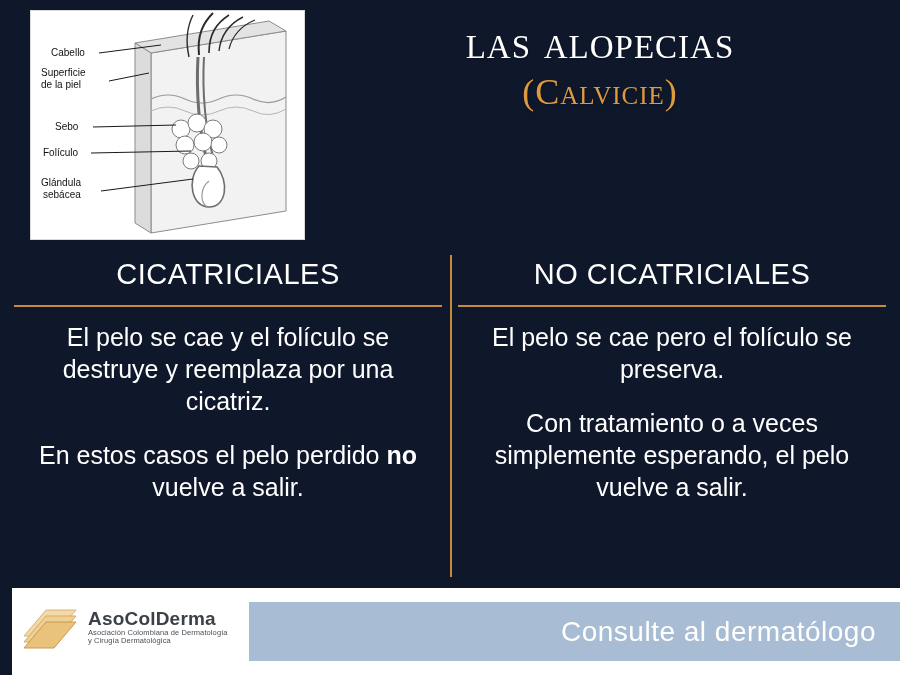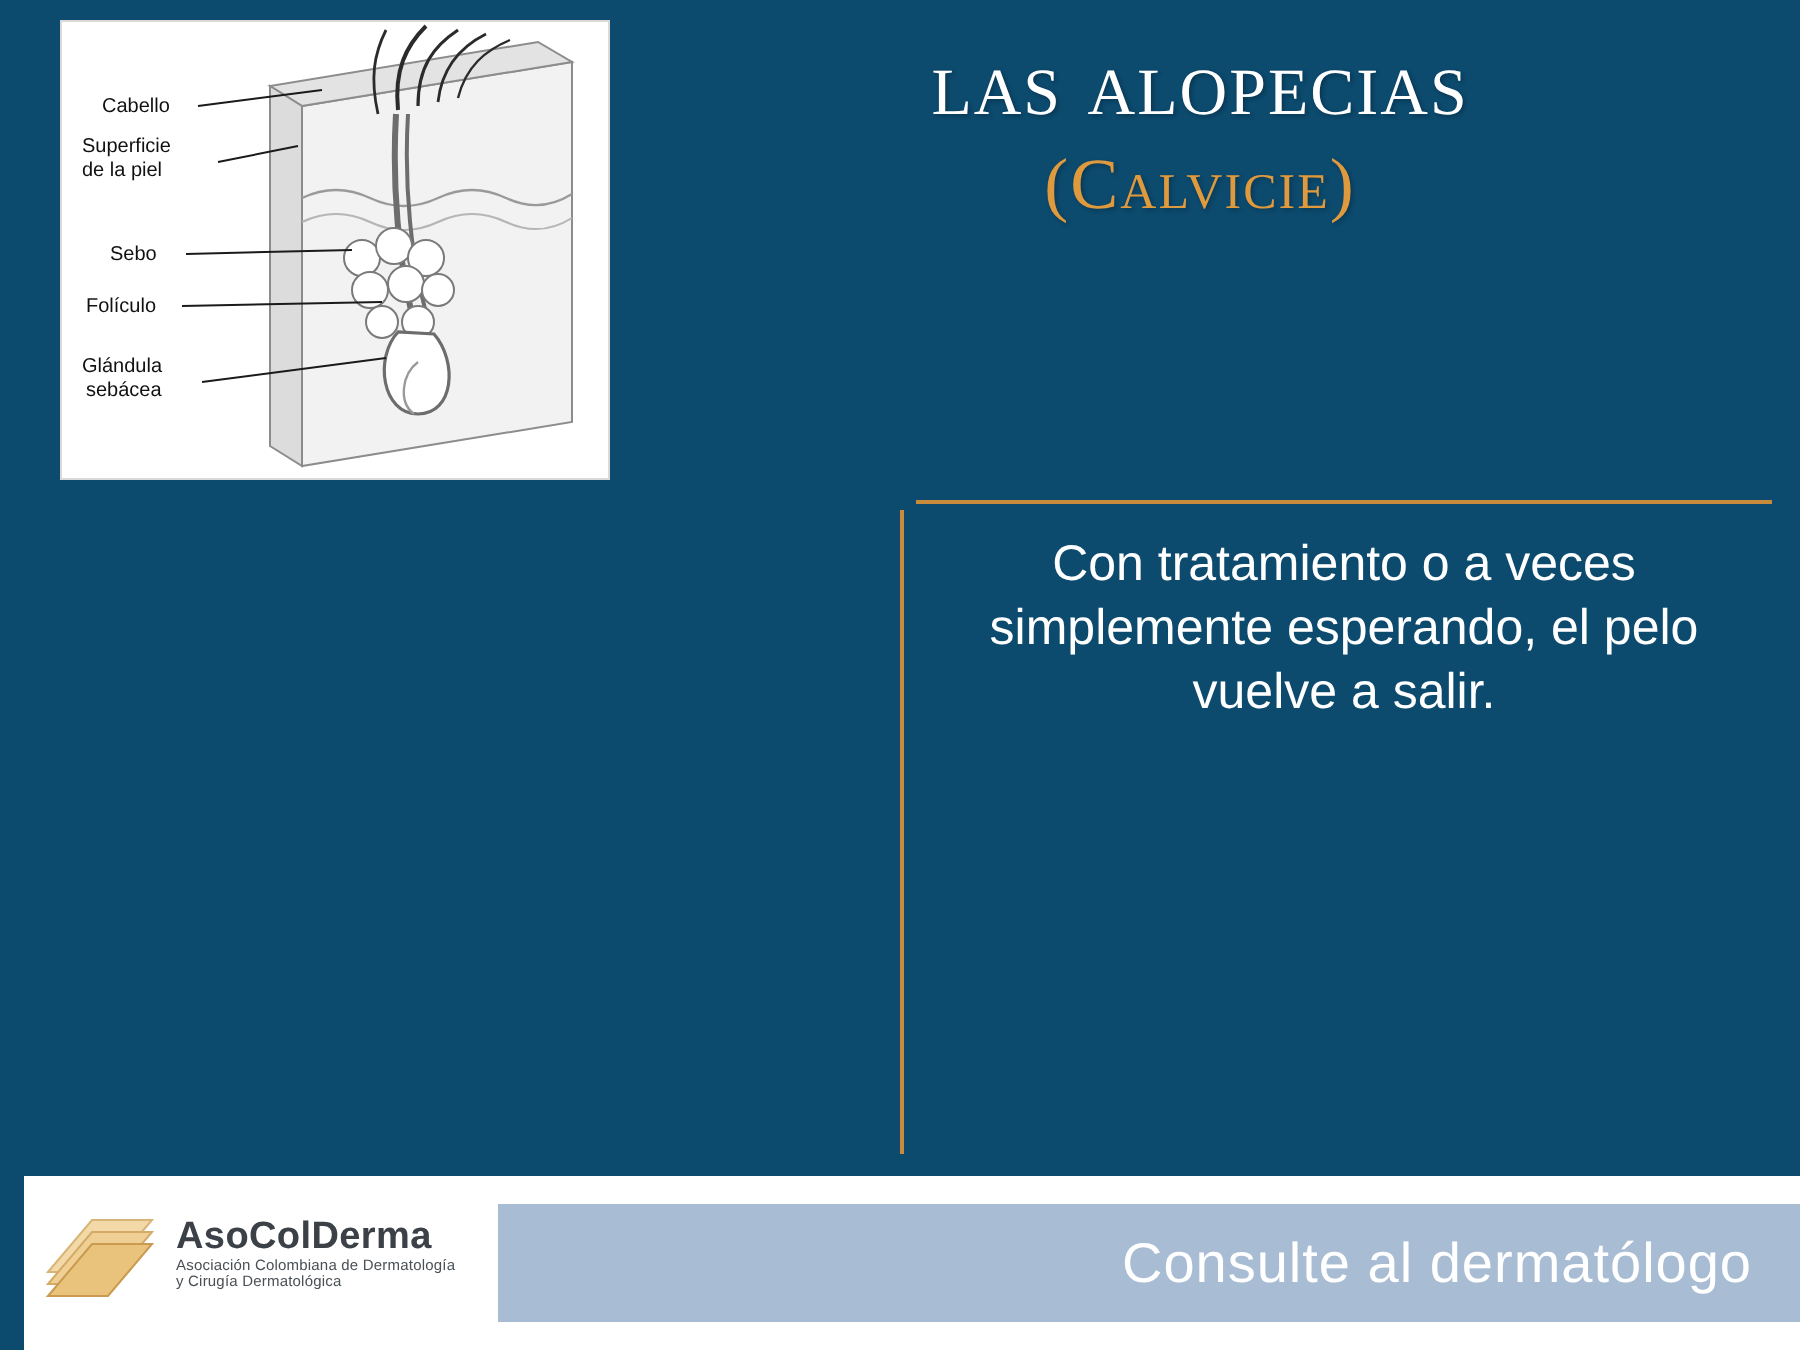--- a/index.html
+++ b/index.html
@@ -5,21 +5,21 @@
   * { margin:0; padding:0; box-sizing:border-box; }
   html, body {
     width:900px; height:675px;
     font-family:"Liberation Sans", sans-serif;
     background:#ffffff;
     overflow:hidden;
   }
   .slide {
     position:relative;
     width:900px; height:675px;
-    background:#0c4a6e;
+    background:#0f172a;
   }
   
   .diagram {
     position:absolute;
     left:30px; top:10px;
     width:275px; height:230px;
     background:#ffffff;
     border:1px solid #d9d9d9;
   }
   .diagram svg { display:block; }
@@ -200,24 +200,34 @@
 
   <div class="title-block">
     <div class="title-line">las alopecias</div>
     <div class="subtitle">(Calvicie)</div>
   </div>
 
   <div class="v-divider"></div>
 
   <div class="columns">
 
-
-    <div class="col col-right">
+    <div class="col col-left">
+      <div class="col-head">CICATRICIALES</div>
       <div class="head-rule"></div>
       <div class="col-body">
+        <p>El pelo se cae y el folículo se destruye y reemplaza por una cicatriz.</p>
+        <p><span>En estos casos el pelo perdido </span><b>no</b><span> vuelve a salir.</span></p>
+      </div>
+    </div>
+
+    <div class="col col-right">
+      <div class="col-head">NO CICATRICIALES</div>
+      <div class="head-rule"></div>
+      <div class="col-body">
+        <p>El pelo se cae pero el folículo se preserva.</p>
         <p>Con tratamiento o a veces simplemente esperando, el pelo vuelve a salir.</p>
       </div>
     </div>
   </div>
 
   <div class="bottom">
     <div class="logo-wrap">
       <svg class="logo-mark" viewBox="0 0 60 50">
         <polygon points="4,34 26,8 56,8 34,34" fill="#f4d9a8" stroke="#d8b477" stroke-width="1"></polygon>
         <polygon points="4,40 26,14 56,14 34,40" fill="#f0cf95" stroke="#d3ab66" stroke-width="1"></polygon>

